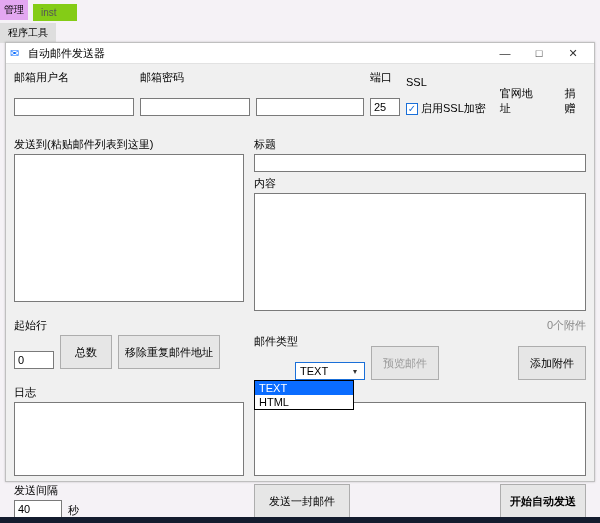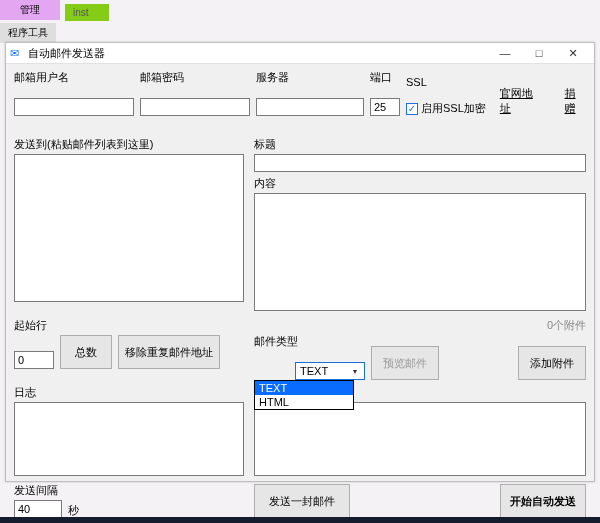--- a/index.html
+++ b/index.html
@@ -21,21 +21,21 @@
     width: 100%;
   }
   .tab {
     display: inline-block;
     vertical-align: top;
     margin-right: 2px;
   }
   .tab-purple {
     background: #e3a7f1;
     color: #000;
-    padding: 3px 20px;
+    padding: 3px 4px;
     font-size: 10px;
   }
   .tab-gray {
     background: #84cc16;
     color: #555;
     padding: 3px 20px 3px 8px;
     font-size: 10px;
     margin-top: 4px;
     display:inline-block;
   }
@@ -99,21 +99,20 @@
     border:1px solid #7a7a7a;
     background:#fff;
     font-size:11px;
     padding:1px 3px;
   }
   input[type=text].tb { height:18px; }
   textarea.tb { resize:none; }
 
   .link {
     color:#000;
-    text-decoration: underline;
     font-size:11px;
     cursor:pointer;
   }
 
   .checkbox { display:flex; align-items:center; gap:3px; font-size:11px;}
   .checkbox .box {
     width:12px;height:12px;border:1px solid #1a6fd8;background:#fff;
     display:flex;align-items:center;justify-content:center;font-size:10px;color:#1a6fd8;line-height:10px;
   }
 
@@ -207,21 +206,20 @@
     <div class="row">
       <div class="field" style="width:120px;">
         <span class="lbl">邮箱用户名</span>
         <input type="text" class="tb" style="">
       </div>
       <div class="field" style="width:110px;">
         <span class="lbl">邮箱密码</span>
         <input type="text" class="tb" style="">
       </div>
       <div class="field" style="width:108px;">
-        <span class="lbl">服务器</span>
         <input type="text" class="tb" style="">
       </div>
       <div class="field" style="width:30px;">
         <span class="lbl">端口</span>
         <input type="text" class="tb" value="25" style="">
       </div>
       <div class="field" style="width:90px;">
         <span class="lbl">SSL</span>
         <div class="checkbox">
           <span class="box">✓</span>

